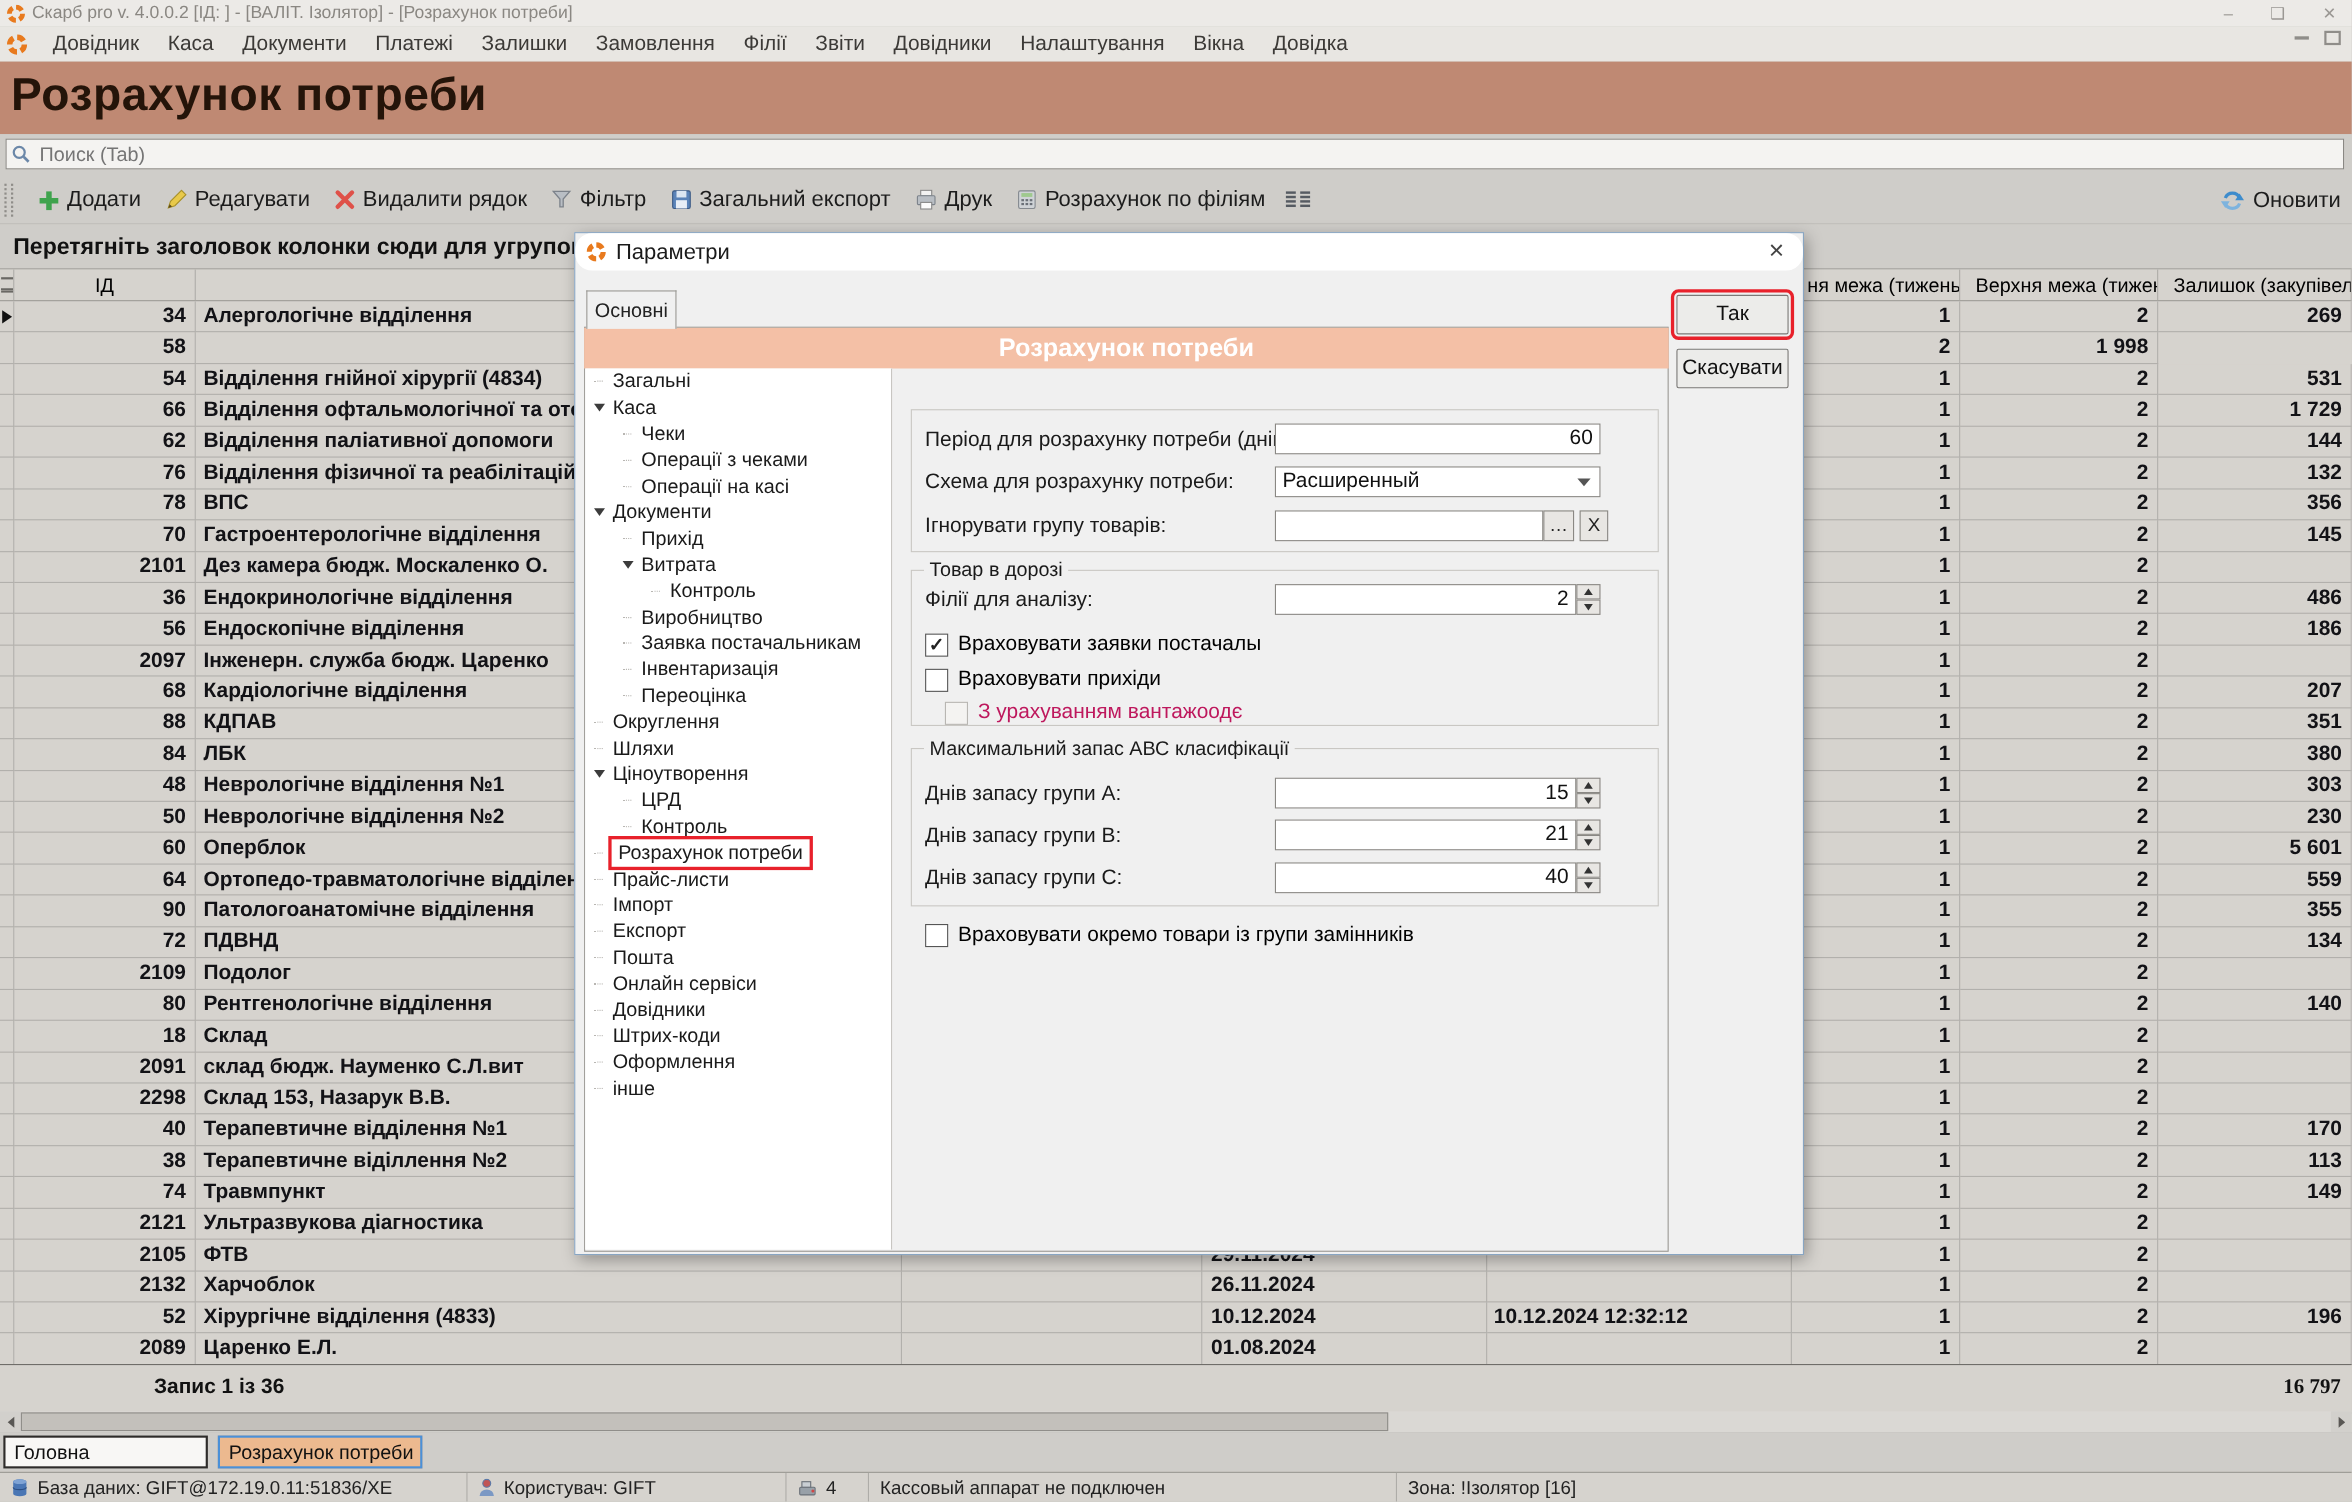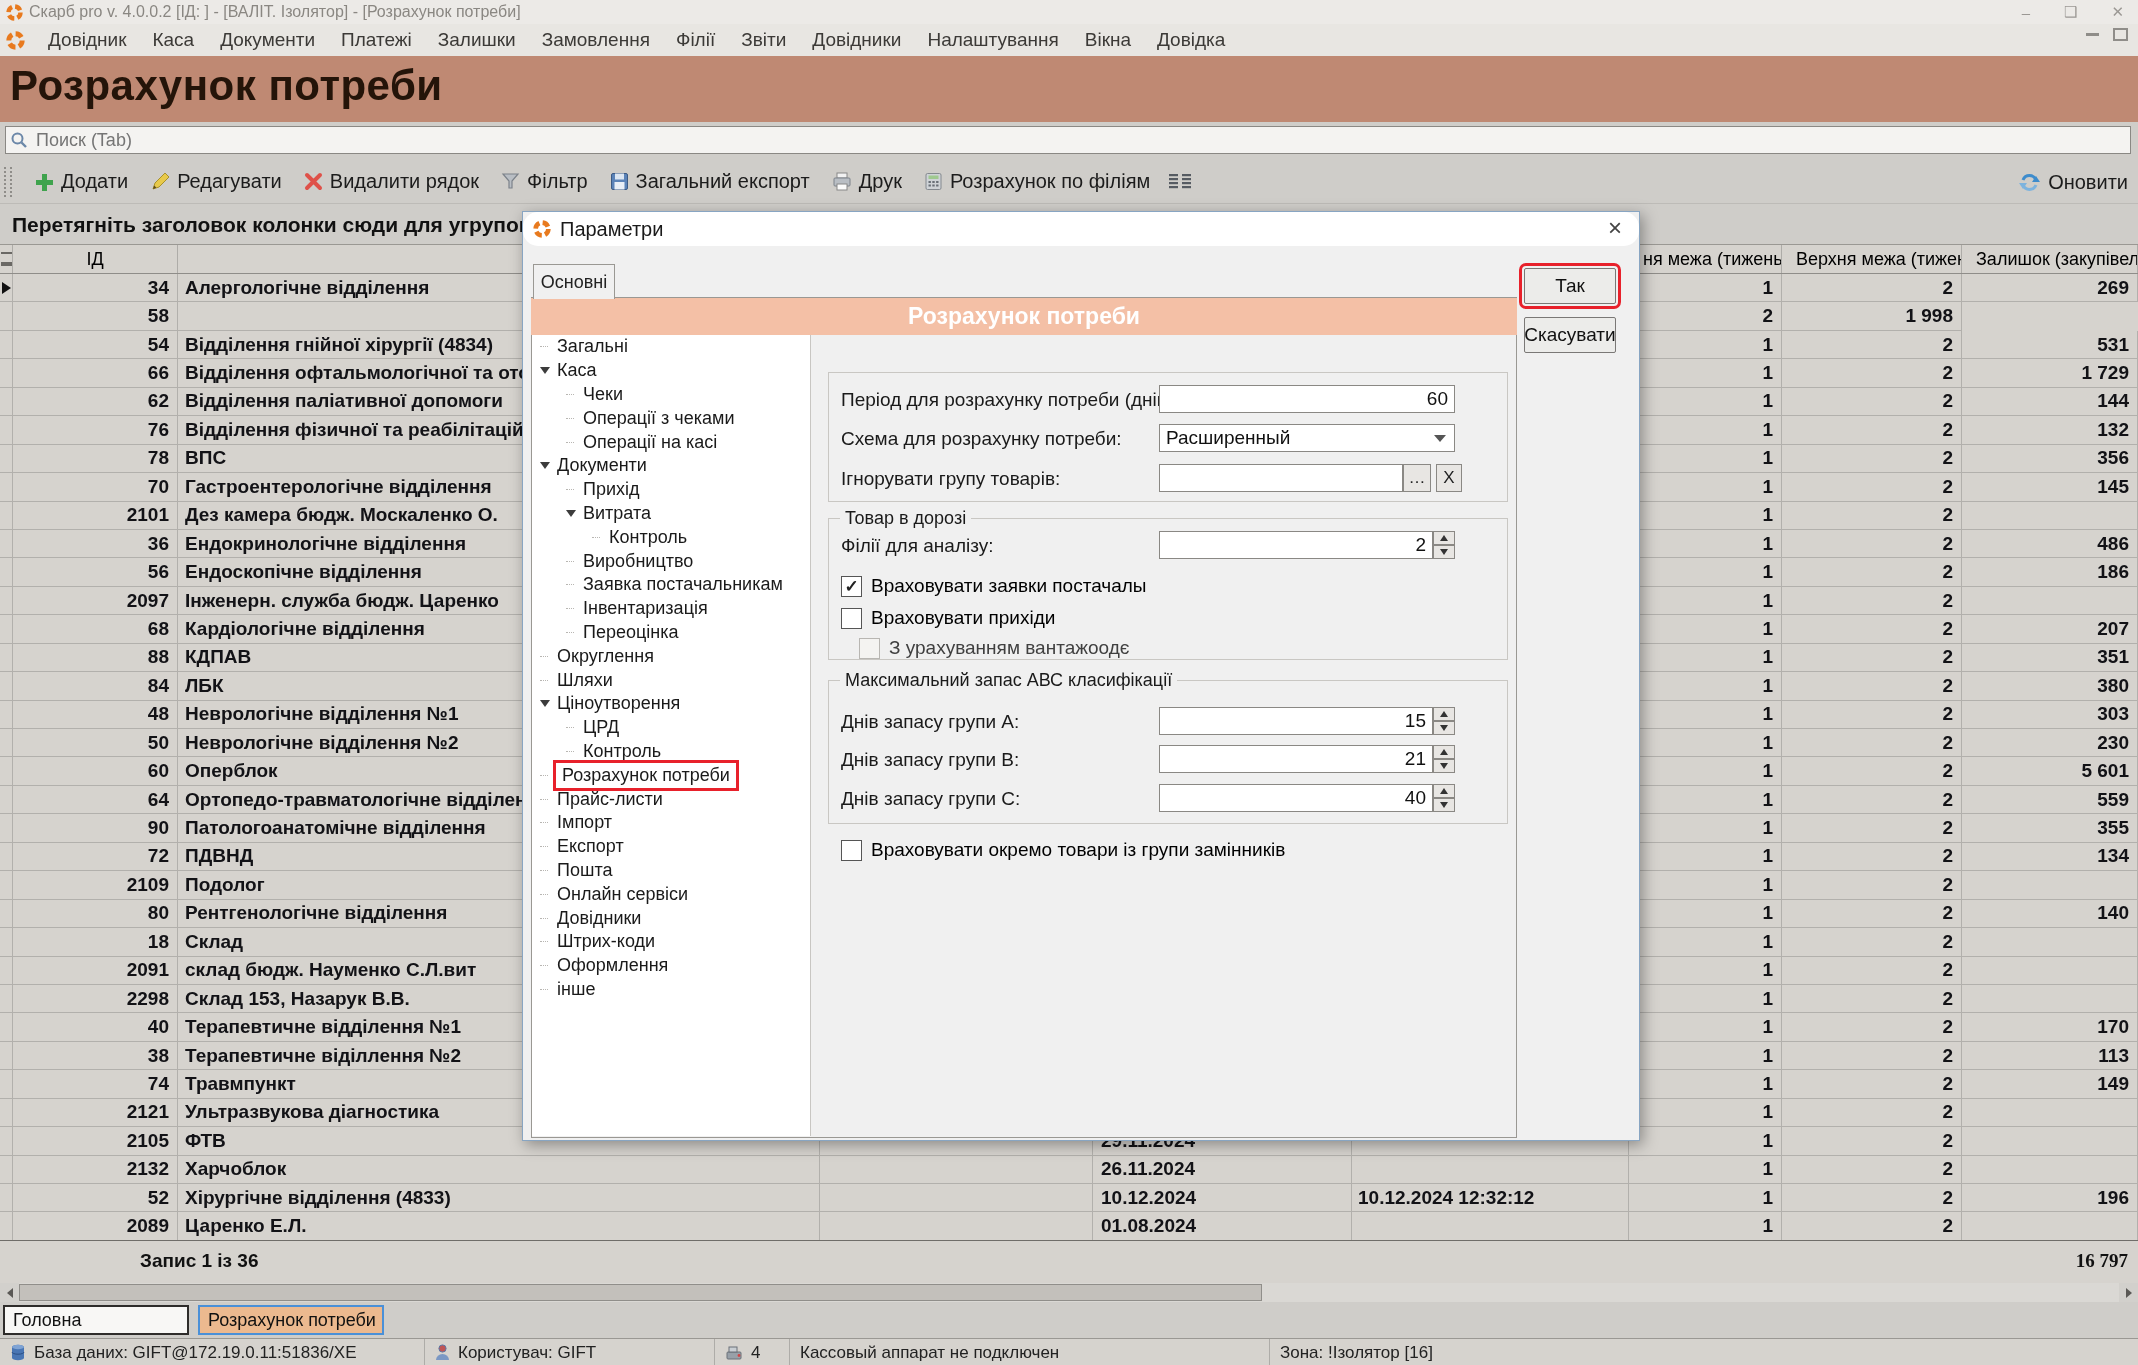--- a/index.html
+++ b/index.html
@@ -89,23 +89,23 @@
   .combo{position:absolute;height:28px;background:#ffffff;border:1px solid #8a8884;box-sizing:border-box;display:flex;align-items:center;font-size:19px;color:#111;padding-left:6px;}
   .combo .carr{position:absolute;right:8px;width:0;height:0;border-left:6px solid transparent;border-right:6px solid transparent;border-top:7px solid #555;}
   .spin{position:absolute;width:22px;height:28px;display:flex;flex-direction:column;}
   .spin span{flex:1;background:#e8e6e3;border:1px solid #8a8884;display:flex;align-items:center;justify-content:center;}
   .spin .up::before{content:"";width:0;height:0;border-left:4px solid transparent;border-right:4px solid transparent;border-bottom:6px solid #333;}
   .spin .dn::before{content:"";width:0;height:0;border-left:4px solid transparent;border-right:4px solid transparent;border-top:6px solid #333;}
   .sqbtn{position:absolute;height:28px;background:#e8e6e3;border:1px solid #8a8884;box-sizing:border-box;display:flex;align-items:center;justify-content:center;font-size:17px;color:#222;}
   .cbrow{position:absolute;display:flex;align-items:center;gap:9px;font-size:19px;color:#000000;white-space:nowrap;}
   .cbox{width:21px;height:21px;background:#fff;border:1px solid #555;box-sizing:border-box;display:flex;align-items:center;justify-content:center;font-size:17px;font-weight:bold;color:#222;}
   .cbrow.on .cbox::before{content:"\2713";}
-  .cbrow.disabled{color:#404040;}
+  .cbrow.disabled{color:#be185d;}
   .cbrow.disabled .cbox{border-color:#b8b6b2;background:#f4f3f1;}
-  .dbtn{position:absolute;left:1001px;width:92px;height:36px;background:#ececea;border:1px solid #7a7876;box-sizing:border-box;display:flex;align-items:center;justify-content:center;font-size:19px;color:#111;border-radius:2px;}
+  .dbtn{position:absolute;left:1001px;width:102px;height:36px;background:#ececea;border:1px solid #7a7876;box-sizing:border-box;display:flex;align-items:center;justify-content:center;font-size:19px;color:#111;border-radius:2px;}
   .dbtn.ok{top:56px;outline:3px solid #e8212b;outline-offset:2px;}
   .dbtn.cancel{top:105px;}
   .icon{display:inline-flex;}
 </style>
 </head>
 <body>
 
 <div class="titlebar">
   <span class="icon">
     <svg width="17" height="17" viewBox="0 0 17 17">

